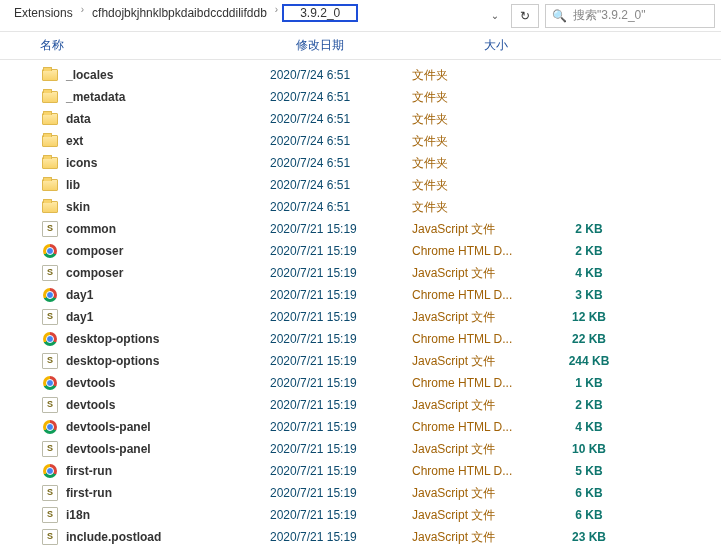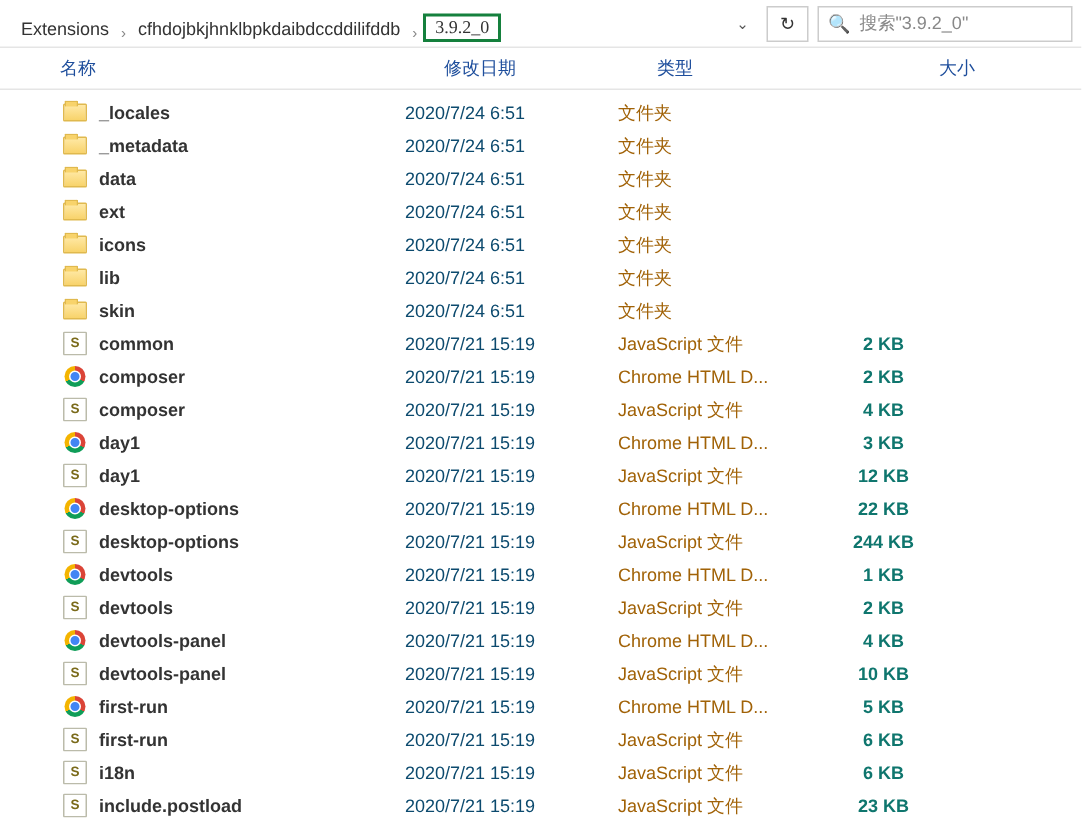--- a/index.html
+++ b/index.html
@@ -12,41 +12,40 @@
 }
 .toolbar {
   display: flex;
   align-items: center;
   height: 32px;
   padding: 0 6px;
   border-bottom: 1px solid #e5e5e5;
 }
 .breadcrumb {
   display: flex;
-  align-items: flex-end;
+  align-items: flex-start;
   flex: 1;
   height: 24px;
   padding: 0 4px;
   overflow: hidden;
 }
 .crumb {
   display: flex;
   align-items: center;
   white-space: nowrap;
   padding: 2px 4px;
 }
 .crumb-sep {
   margin: 0 4px;
   color: #888;
   font-size: 10px;
 }
 .crumb-hl {
-  border: 2px solid #15803d;
-  padding: 0px 6px;
-  font-family: Liberation Serif, serif;
+  border: 2px solid #1d4ed8;
+  padding: 0px 16px;
 }
 .bc-dropdown {
   width: 20px;
   text-align: center;
   color: #555;
   font-size: 10px;
   margin-left: 4px;
 }
 .refresh {
   width: 28px;
@@ -174,21 +173,20 @@
   </div>
   <div class="searchbox">
     <span class="search-icon">🔍</span>
     <span>搜索"3.9.2_0"</span>
   </div>
 </div>
 
 <div class="header">
   <div class="col-name">名称</div>
   <div class="col-date">修改日期</div>
-  <div class="col-type">类型</div>
   <div class="col-size">大小</div>
 </div>
 
 <div class="filelist" id="filelist">
     <div class="row">
       <div class="name-cell">
         <span class="icon-cell">
           <span class="folder-icon"></span>
         </span>
         <span>_locales</span>

